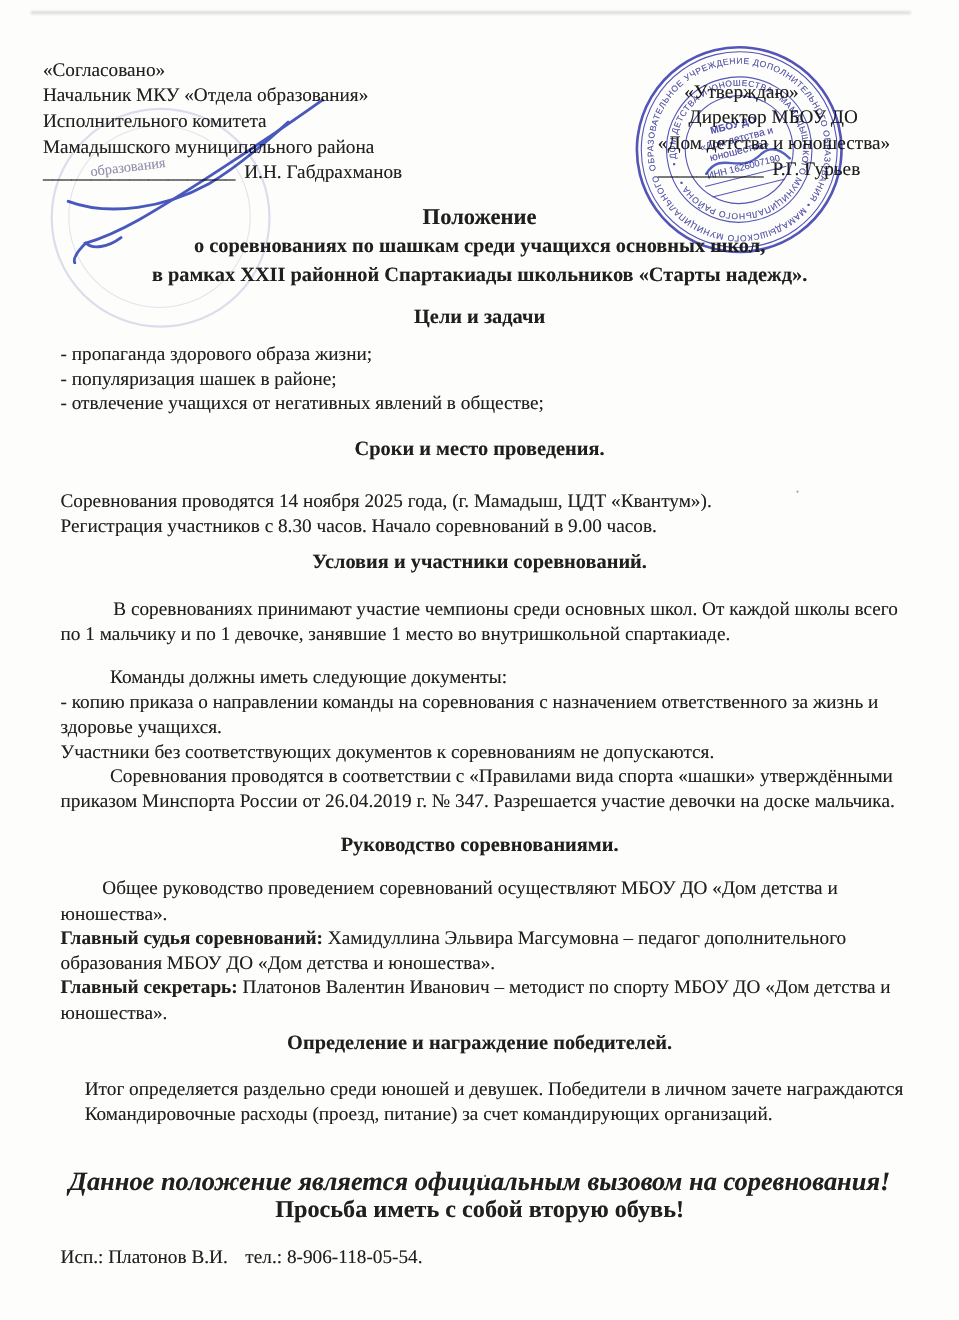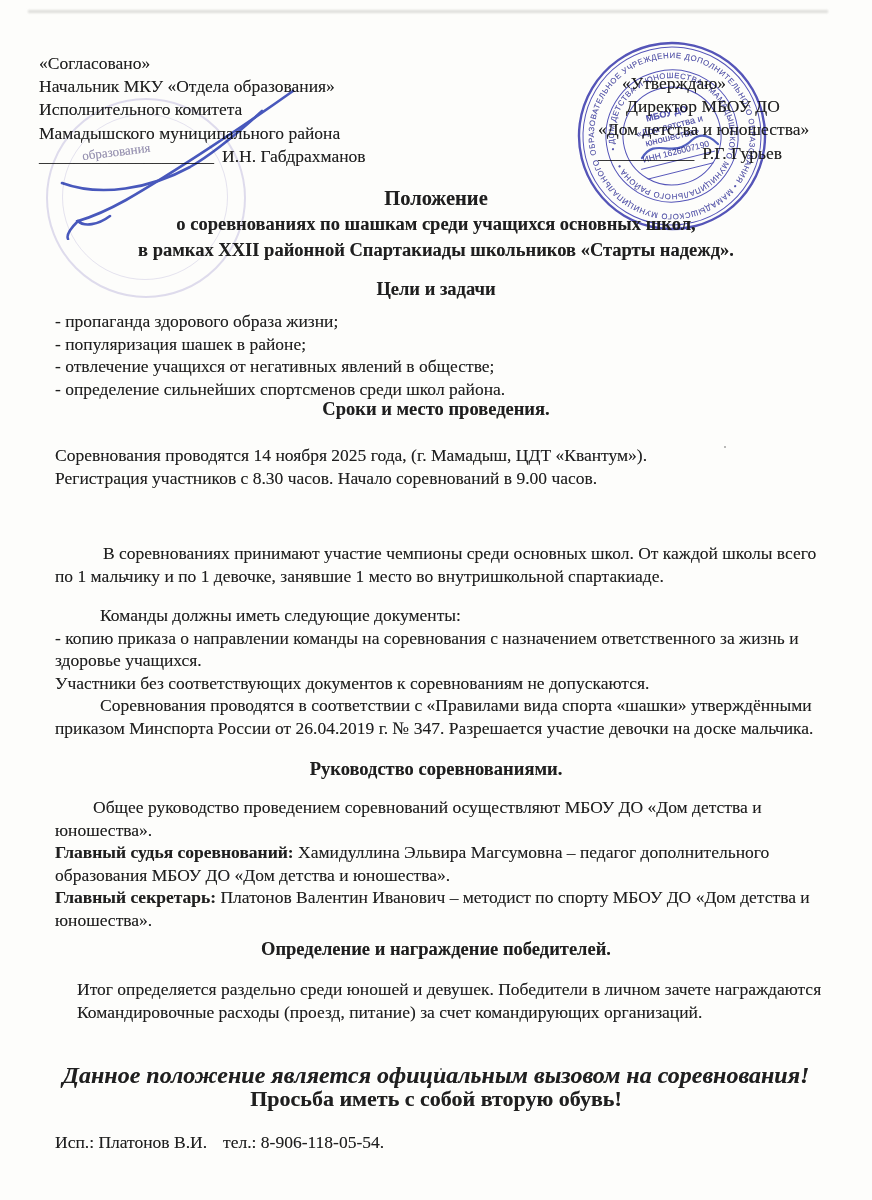--- a/index.html
+++ b/index.html
@@ -132,29 +132,29 @@
     <div class="title-main">Положение</div>
     <div class="title-sub">о соревнованиях по шашкам среди учащихся основных школ,</div>
     <div class="title-sub">в рамках XXII районной Спартакиады школьников «Старты надежд».</div>
   </div>
 
   <div class="abs sec-h" style="top:278px">Цели и задачи</div>
   <div class="abs body-txt" style="top:310px">
     <div class="line">- пропаганда здорового образа жизни;</div>
     <div class="line">- популяризация шашек в районе;</div>
     <div class="line">- отвлечение учащихся от негативных явлений в обществе;</div>
-    <div class="line">- определение сильнейших спортсменов среди школ района.</div>
   </div>
 
   <div class="abs sec-h" style="top:398px">Сроки и место проведения.</div>
   <div class="abs body-txt" style="top:444px">
     <div class="line">Соревнования проводятся 14 ноября 2025 года, (г. Мамадыш, ЦДТ «Квантум»).</div>
     <div class="line">Регистрация участников с 8.30 часов. Начало соревнований в 9.00 часов.</div>
   </div>
 
+  <div class="abs sec-h" style="top:500px">Условия и участники соревнований.</div>
   <div class="abs body-txt" style="top:542px">
     <div class="line ind48">В соревнованиях принимают участие чемпионы среди основных школ.  От каждой школы всего</div>
     <div class="line">по 1 мальчику и по 1 девочке, занявшие 1 место во внутришкольной спартакиаде.</div>
   </div>
   <div class="abs body-txt" style="top:604px">
     <div class="line ind45">Команды должны иметь следующие документы:</div>
     <div class="line">- копию приказа о направлении команды на соревнования с назначением ответственного за жизнь и</div>
     <div class="line">здоровье учащихся.</div>
     <div class="line">Участники без соответствующих документов к соревнованиям не допускаются.</div>
     <div class="line ind45">Соревнования проводятся в соответствии с «Правилами вида спорта «шашки» утверждёнными</div>

